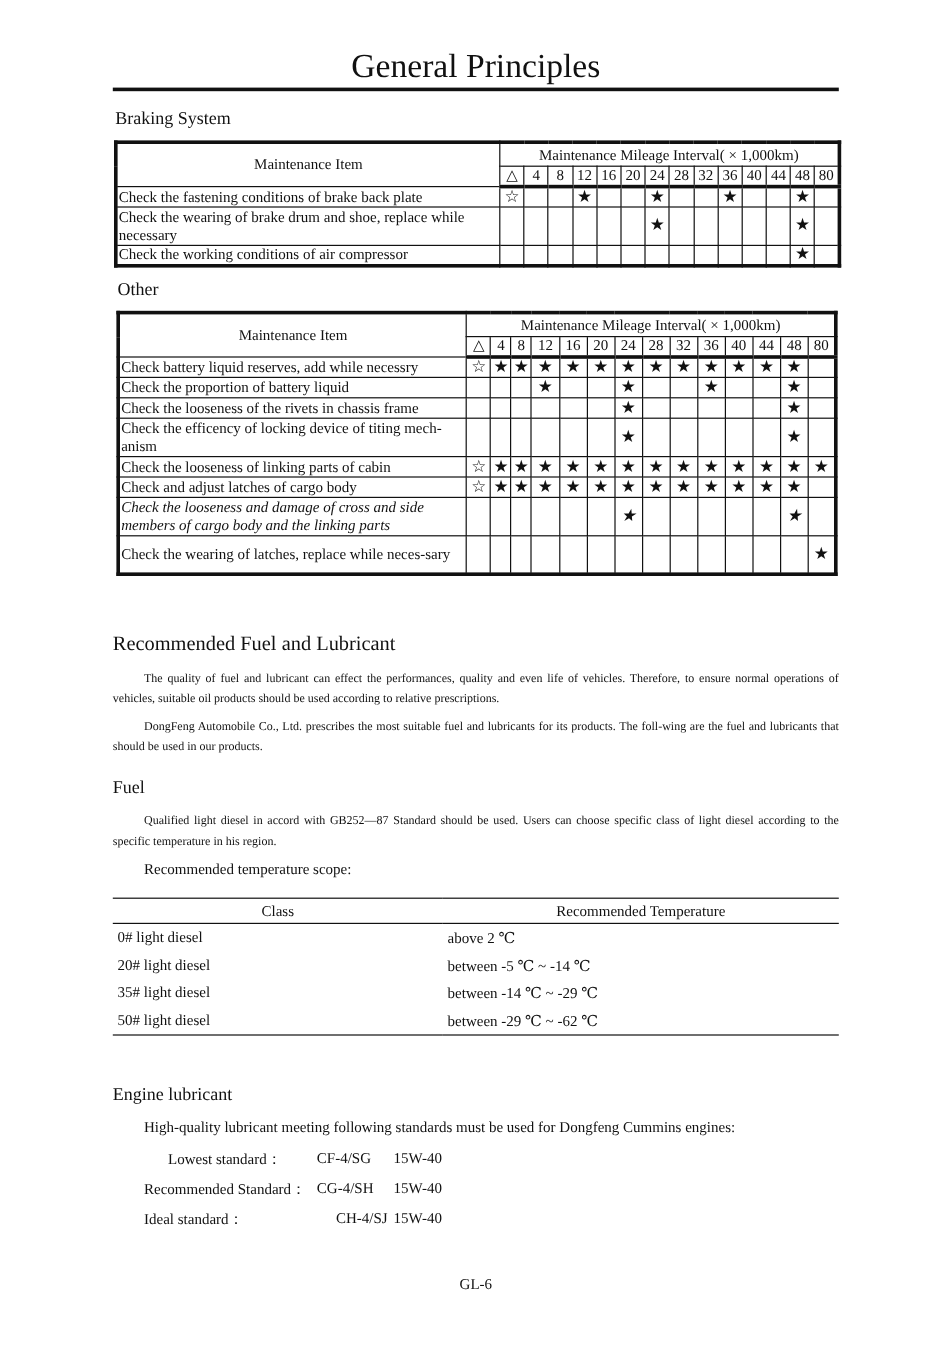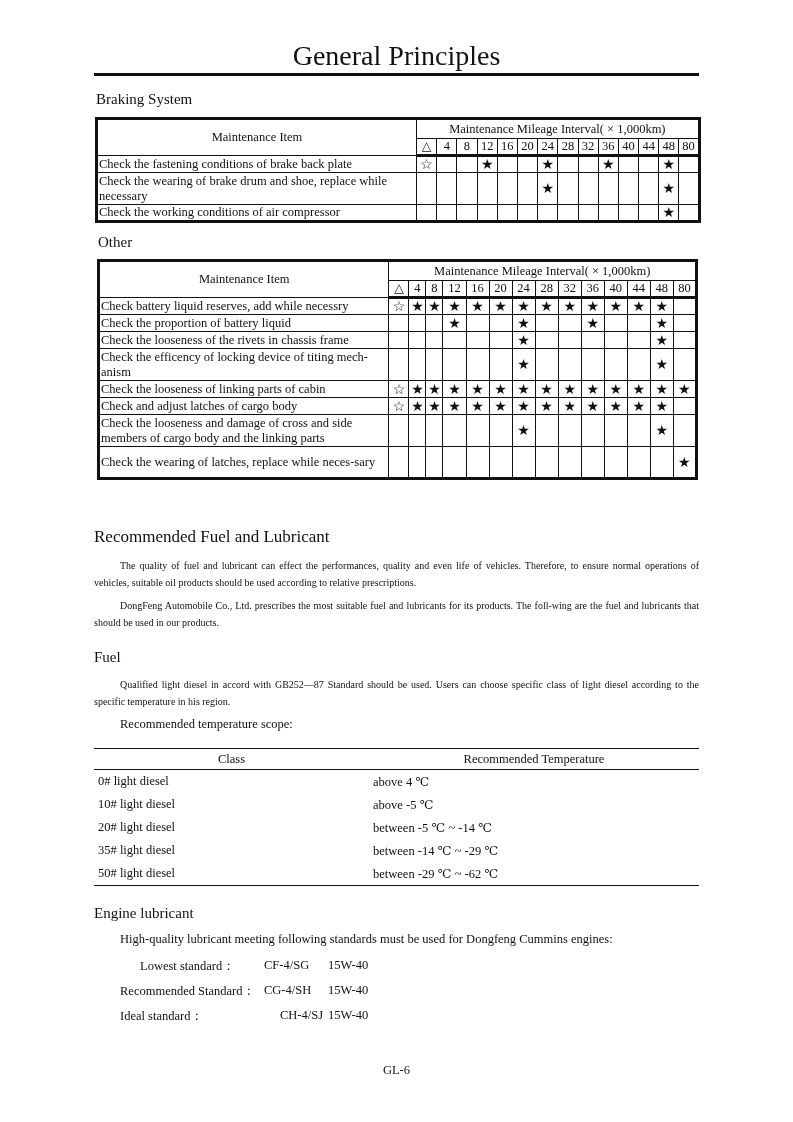--- a/index.html
+++ b/index.html
@@ -256,21 +256,21 @@
         <td class="mark">★</td>
         <td class="mark">★</td>
         <td class="mark">★</td>
         <td class="mark">★</td>
         <td class="mark">★</td>
         <td class="mark">★</td>
         <td class="mark">★</td>
         <td class="mark">★</td>
         <td class="mark"></td>
       </tr>
-      <tr style="height: 32px;">
+      <tr style="height: 32px; font-style: italic;">
         <td class="item">Check the looseness and damage of cross and side members of cargo body and the linking parts</td>
         <td class="mark"></td>
         <td class="mark"></td>
         <td class="mark"></td>
         <td class="mark"></td>
         <td class="mark"></td>
         <td class="mark"></td>
         <td class="mark">★</td>
         <td class="mark"></td>
         <td class="mark"></td>
@@ -315,25 +315,21 @@
     </colgroup>
   <thead>
     <tr>
       <th>Class</th>
       <th>Recommended Temperature</th>
     </tr>
   </thead>
   <tbody id="fuel-body">
       <tr>
         <td>0# light diesel</td>
-        <td class="temp">above 4 ℃</td>
-      </tr>
-      <tr>
-        <td>10# light diesel</td>
-        <td class="temp">above -5 ℃</td>
+        <td class="temp">above 2 ℃</td>
       </tr>
       <tr>
         <td>20# light diesel</td>
         <td class="temp">between -5 ℃ ~ -14 ℃</td>
       </tr>
       <tr>
         <td>35# light diesel</td>
         <td class="temp">between -14 ℃ ~ -29 ℃</td>
       </tr>
       <tr>

